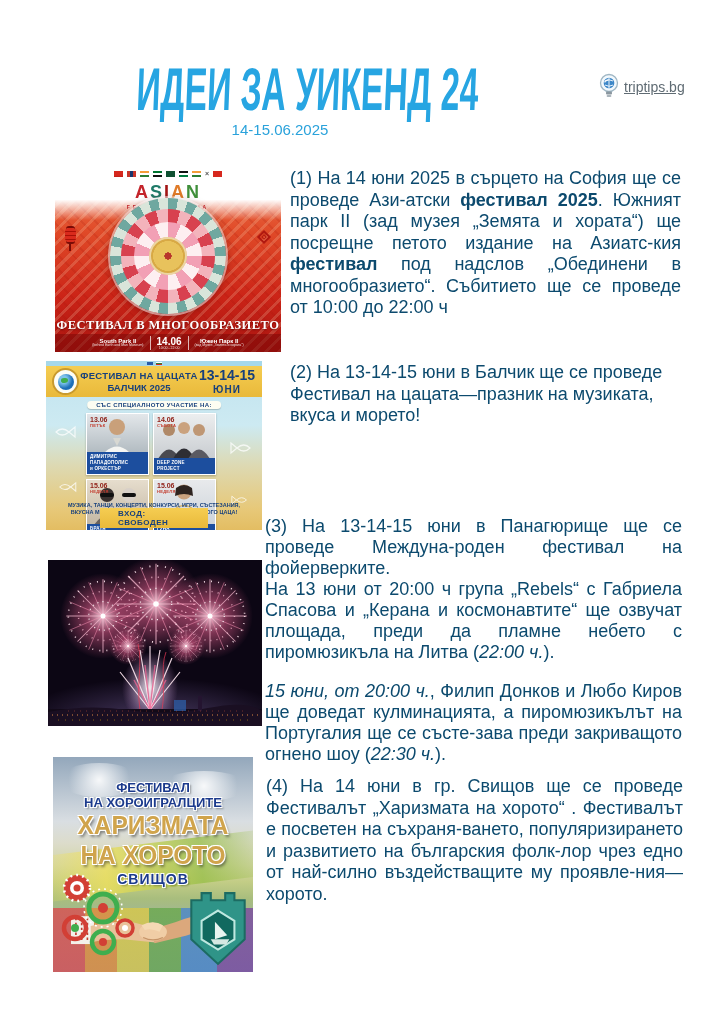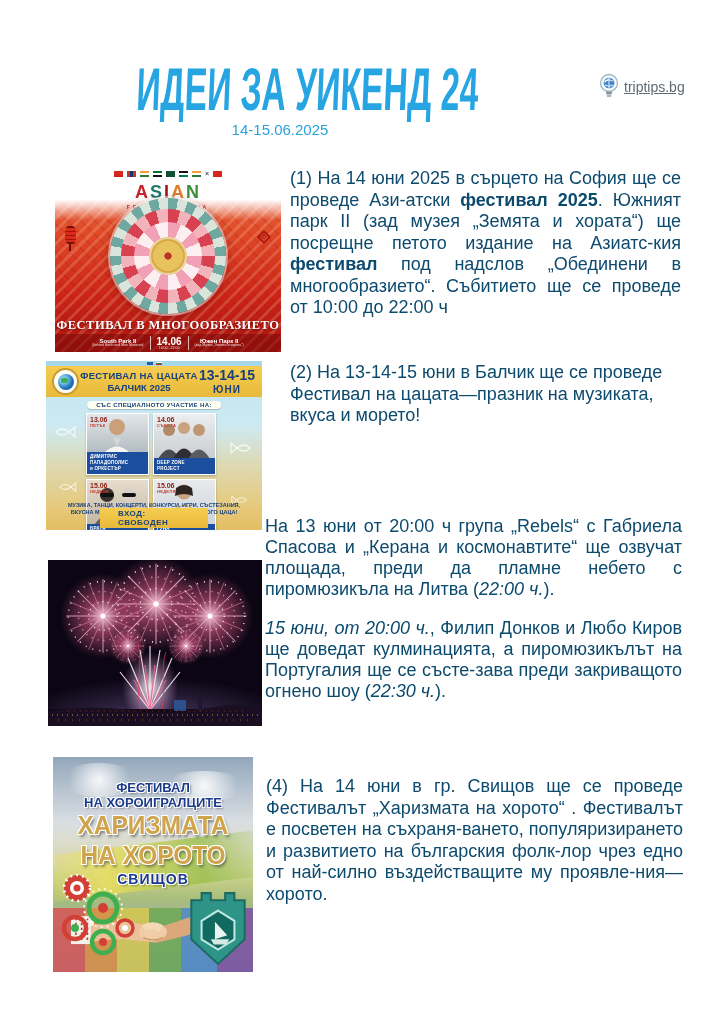--- a/index.html
+++ b/index.html
@@ -323,20 +323,21 @@
       <div>ВКУСНА МОРСКА ХРАНА, СТУДЕНА БИРА И ... МНОГО ЦАЦА!</div>
     </div>
     <div class="p2-entry">ВХОД: СВОБОДЕН</div>
   </div>
 
   <div class="tx tx2">
     <p><span>(2) На 13-14-15 юни в Балчик ще се проведе Фестивал на цацата—празник на музиката, вкуса и морето!</span></p>
   </div>
 
   <div class="tx tx3">
+    <p><span>(3) На 13-14-15 юни в Панагюрище ще се проведе Междуна-роден фестивал на фойерверките.</span></p>
     <p><span>На 13 юни от 20:00 ч група „Rebels“ с Габриела Спасова и „Керана и космонавтите“ ще озвучат площада, преди да пламне небето с пиромюзикъла на Литва (</span><i>22:00 ч.</i><span>).</span></p>
     <p class="gap"><i>15 юни, от 20:00 ч.</i><span>, Филип Донков и Любо Киров ще доведат кулминацията, а пиромюзикълът на Португалия ще се състе-зава преди закриващото огнено шоу (</span><i>22:30 ч.</i><span>).</span></p>
   </div>
 
   <div class="poster poster3">
     <svg width="214" height="166" viewBox="0 0 214 166">
       <defs>
         <radialGradient id="fg1">
           <stop offset="0" stop-color="#ffe3ec" stop-opacity=".95"></stop>
           <stop offset=".4" stop-color="#ef6292" stop-opacity=".5"></stop>

